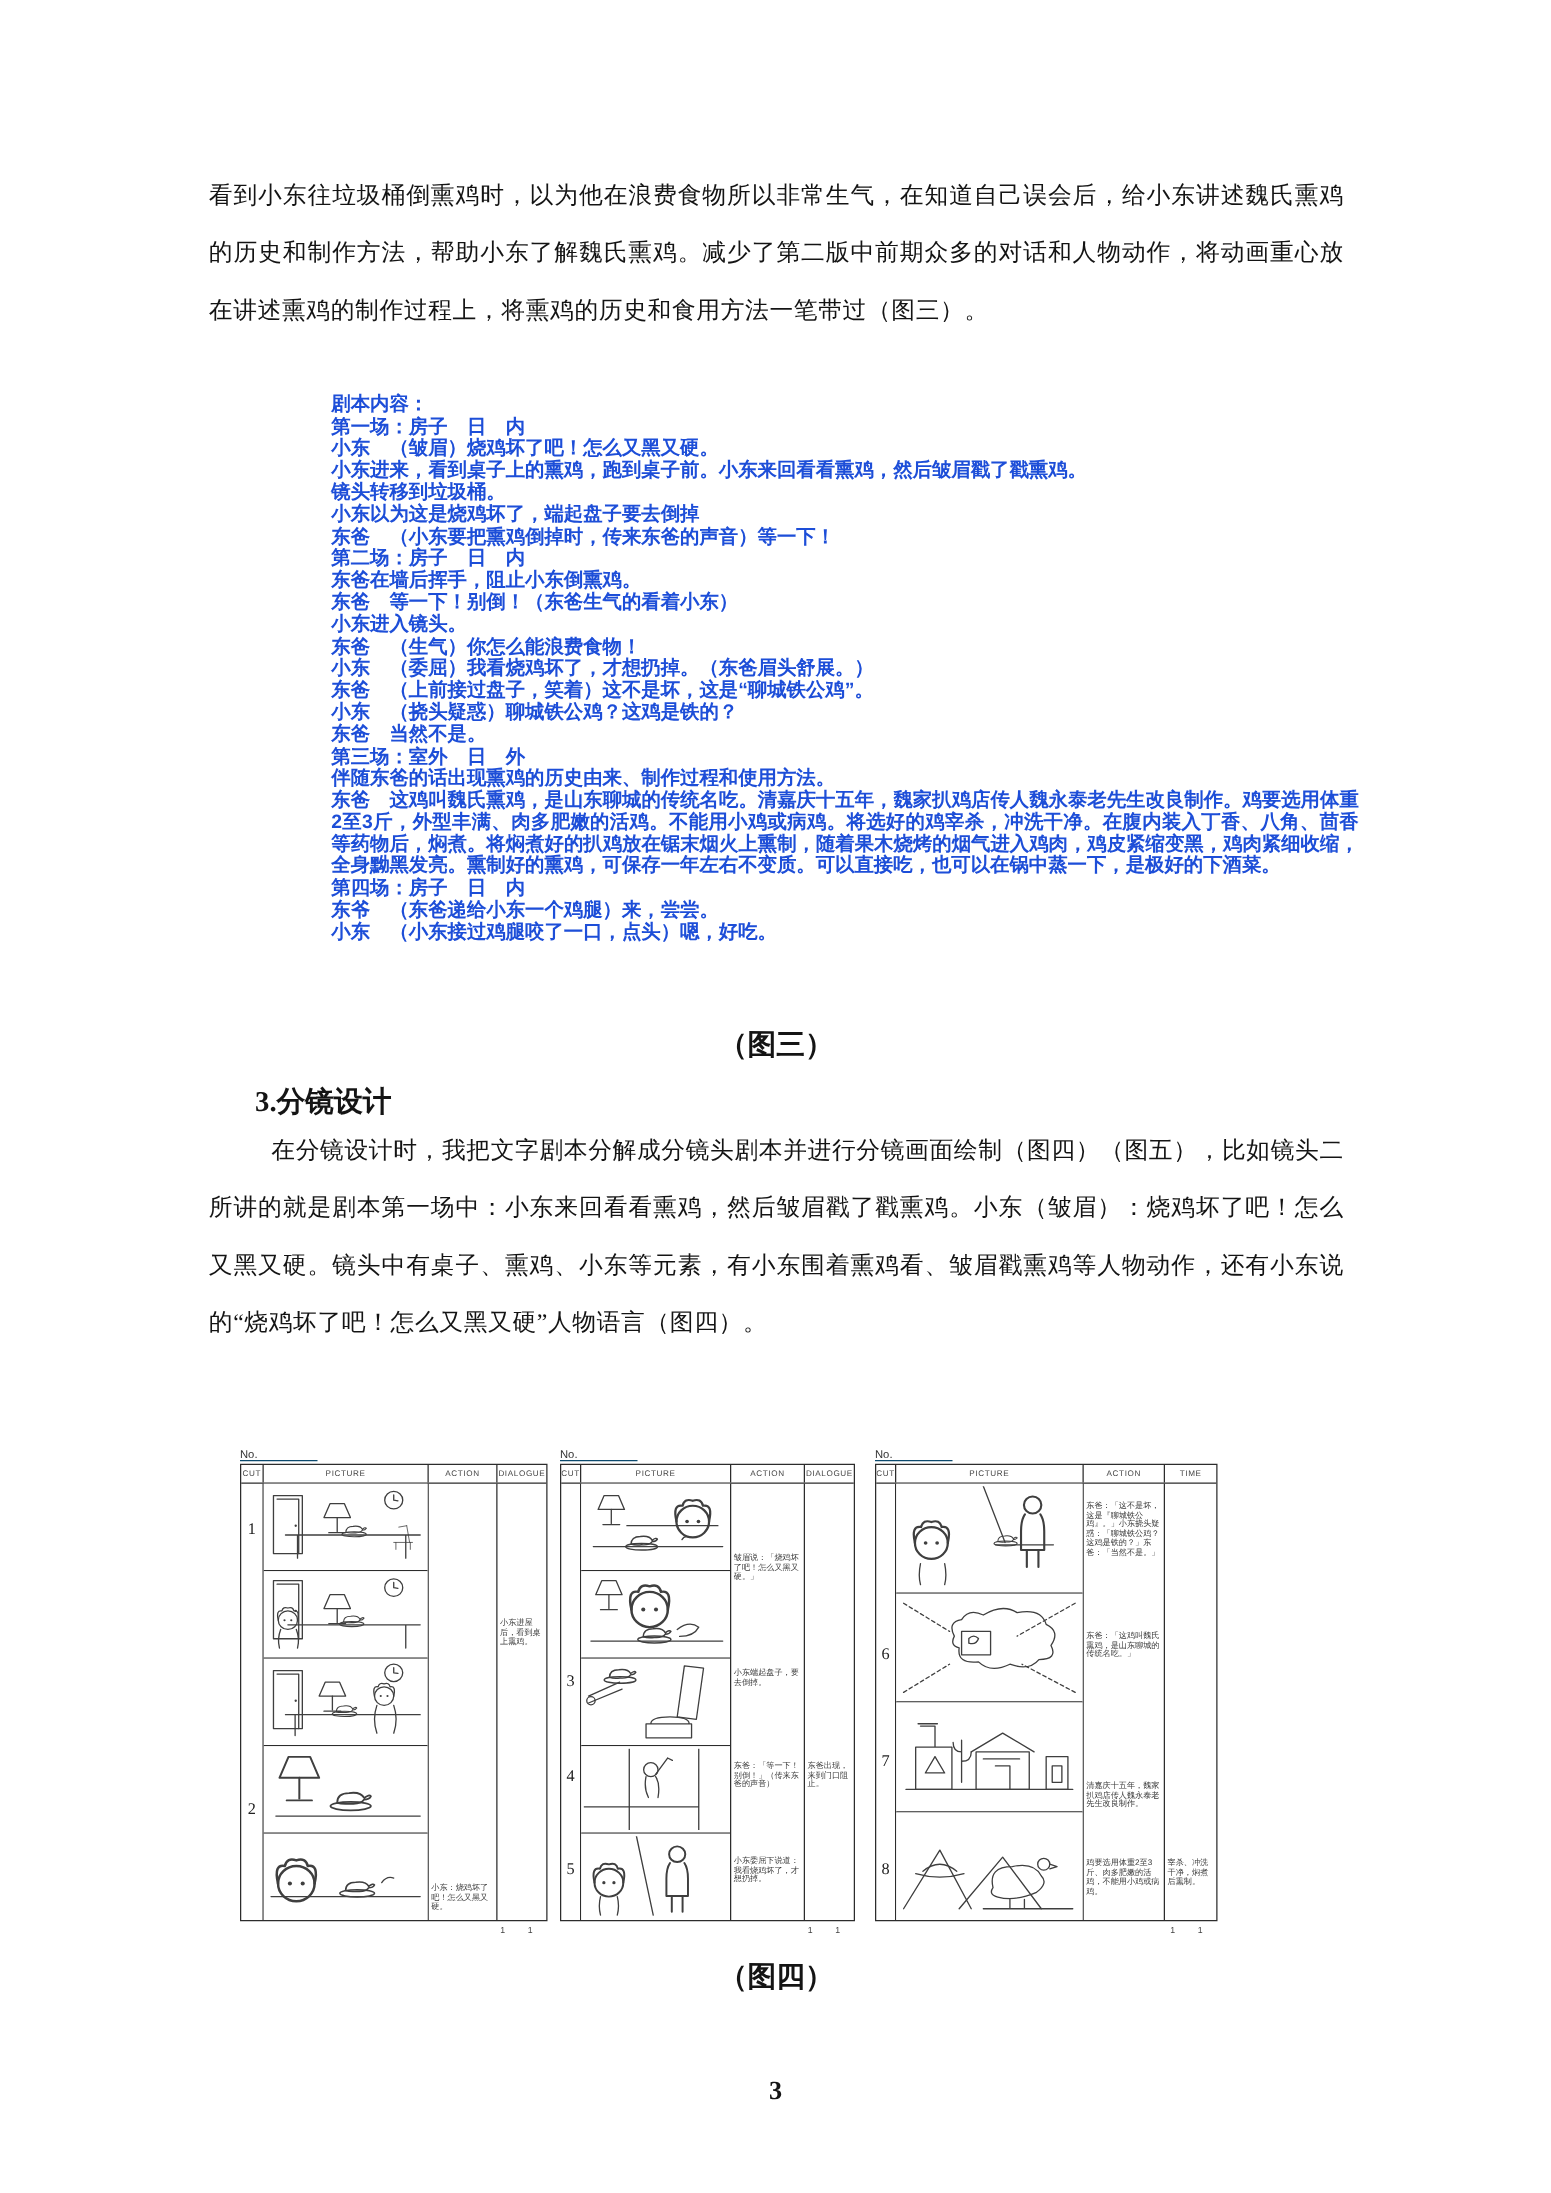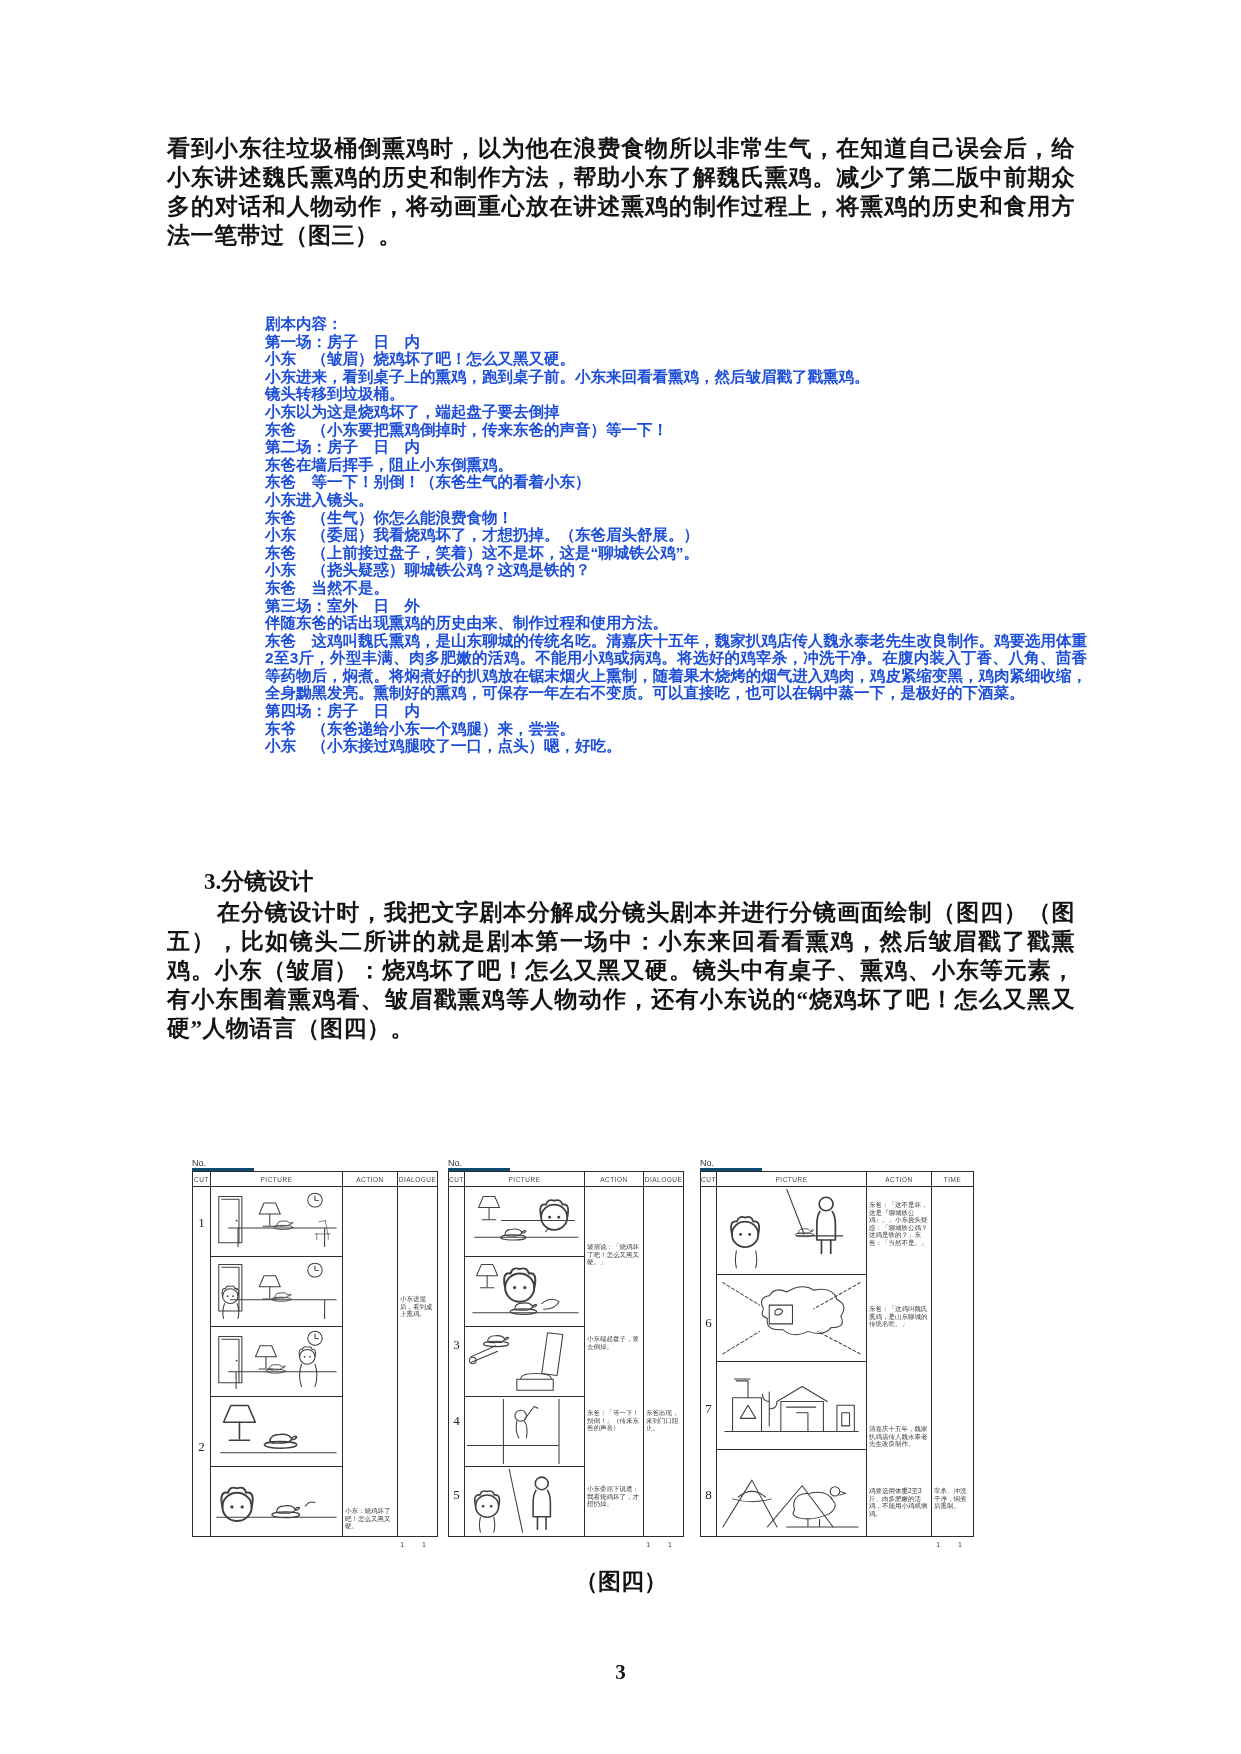--- a/index.html
+++ b/index.html
@@ -3,21 +3,21 @@
 <meta charset="utf-8">
 <style>
   html,body{margin:0;padding:0;background:#ffffff;}
   .page{
     position:relative;width:1241px;height:1754px;background:#ffffff;
     font-family:"Liberation Serif","DejaVu Serif",serif;color:#141414;
     overflow:hidden;margin:0 auto;
   }
   .p-body{
     position:absolute;left:167px;width:908px;
-    font-size:23px;line-height:29px;font-weight:700;
+    font-size:19px;line-height:46px;font-weight:400;
     text-align:justify;letter-spacing:0.5px;
   }
   .script-block{
     position:absolute;left:265px;top:315px;width:822px;
     font-family:"Liberation Sans","DejaVu Sans",sans-serif;
     font-size:15.5px;line-height:17.6px;font-weight:700;color:#1d4ed8;
     text-align:justify;
   }
   .script-block .sline{min-height:17.6px;}
   .caption{
@@ -27,21 +27,21 @@
   .heading{position:absolute;left:204px;font-size:23px;font-weight:600;}
   .page-number{
     position:absolute;left:0;width:1241px;text-align:center;top:1660px;
     font-size:21px;font-weight:700;
   }
   
   .sheet{
     position:absolute;font-family:"Liberation Sans","DejaVu Sans",sans-serif;color:#2b2b2b;
   }
   .sheet-no{font-size:9px;height:13px;line-height:11px;color:#333;}
-  .sheet-no span{border-bottom:4px solid #0c4a6e;padding-right:48px;}
+  .sheet-no span{border-bottom:1px solid #0c4a6e;padding-right:48px;}
   .sheet-table{
     position:absolute;top:13px;left:0;right:0;bottom:8px;
     border:1.6px solid #2c2c2c;display:flex;flex-direction:column;background:#fff;
   }
   .sheet-header{display:flex;height:14px;border-bottom:1px solid #2c2c2c;}
   .sheet-header>div{
     display:flex;align-items:center;justify-content:center;
     border-right:1px solid #2c2c2c;font-size:6.5px;letter-spacing:0.5px;color:#444;
     overflow:hidden;white-space:nowrap;
   }
@@ -131,20 +131,21 @@
     <div class="sline">小东　（挠头疑惑）聊城铁公鸡？这鸡是铁的？</div>
     <div class="sline">东爸　当然不是。</div>
     <div class="sline">第三场：室外　日　外</div>
     <div class="sline">伴随东爸的话出现熏鸡的历史由来、制作过程和使用方法。</div>
     <div class="sline">东爸　这鸡叫魏氏熏鸡，是山东聊城的传统名吃。清嘉庆十五年，魏家扒鸡店传人魏永泰老先生改良制作。鸡要选用体重2至3斤，外型丰满、肉多肥嫩的活鸡。不能用小鸡或病鸡。将选好的鸡宰杀，冲洗干净。在腹内装入丁香、八角、茴香等药物后，焖煮。将焖煮好的扒鸡放在锯末烟火上熏制，随着果木烧烤的烟气进入鸡肉，鸡皮紧缩变黑，鸡肉紧细收缩，全身黝黑发亮。熏制好的熏鸡，可保存一年左右不变质。可以直接吃，也可以在锅中蒸一下，是极好的下酒菜。</div>
     <div class="sline">第四场：房子　日　内</div>
     <div class="sline">东爷　（东爸递给小东一个鸡腿）来，尝尝。</div>
     <div class="sline">小东　（小东接过鸡腿咬了一口，点头）嗯，好吃。</div>
   </div>
 
+  <div class="caption" style="top:820px">（图三）</div>
 
   <div class="heading" style="top:866px">3.分镜设计</div>
 
   <div class="p-body" style="top:898px;text-indent:50px">在分镜设计时，我把文字剧本分解成分镜头剧本并进行分镜画面绘制（图四）（图五），比如镜头二所讲的就是剧本第一场中：小东来回看看熏鸡，然后皱眉戳了戳熏鸡。小东（皱眉）：烧鸡坏了吧！怎么又黑又硬。镜头中有桌子、熏鸡、小东等元素，有小东围着熏鸡看、皱眉戳熏鸡等人物动作，还有小东说的“烧鸡坏了吧！怎么又黑又硬”人物语言（图四）。</div>
 
   <div class="sheet" style="left:192px;top:1158px;width:246px;height:387px">
     <div class="sheet-no"><span>No.</span></div>
     <div class="sheet-table">
       <div class="sheet-header">
         <div style="width:17px">CUT</div>

